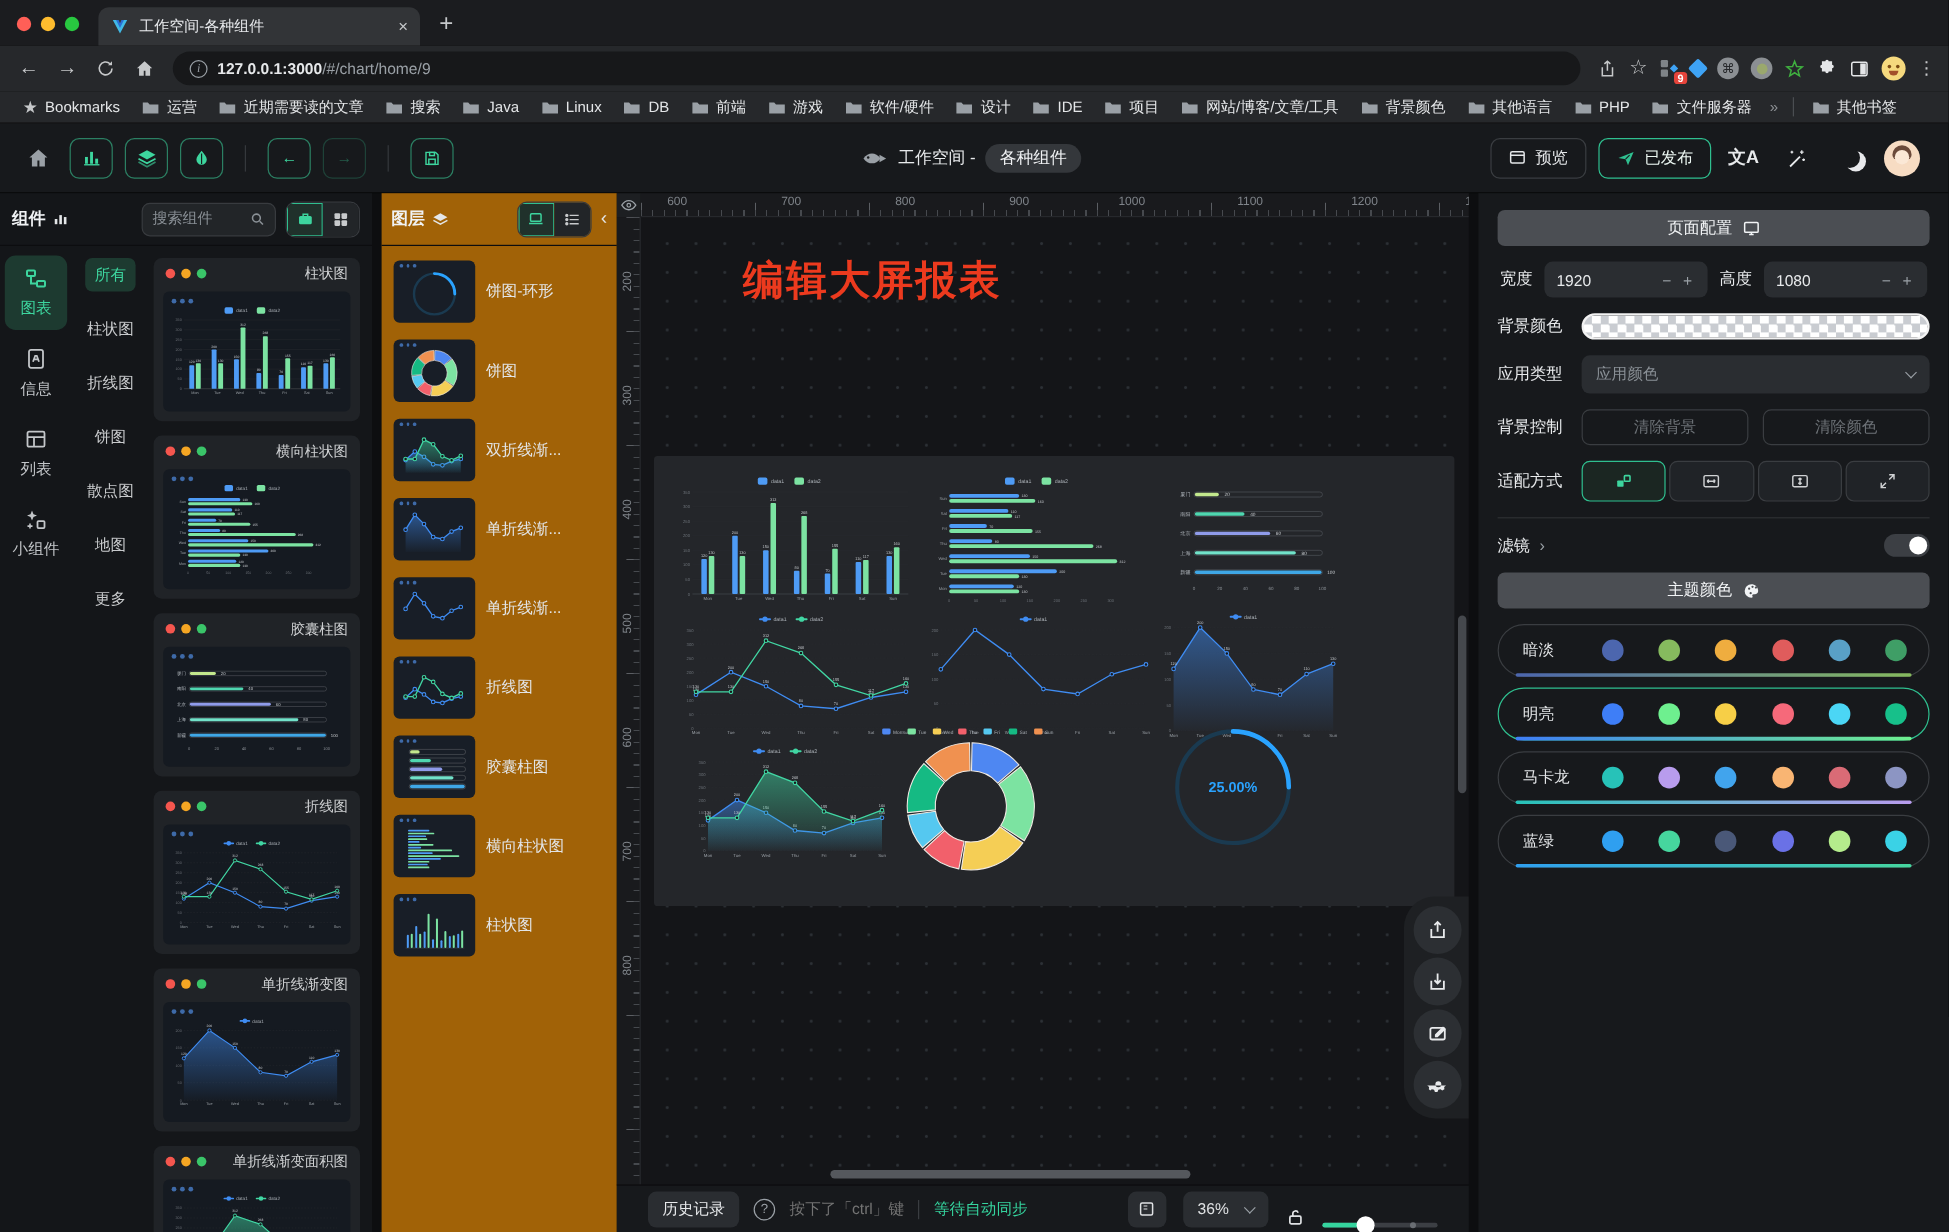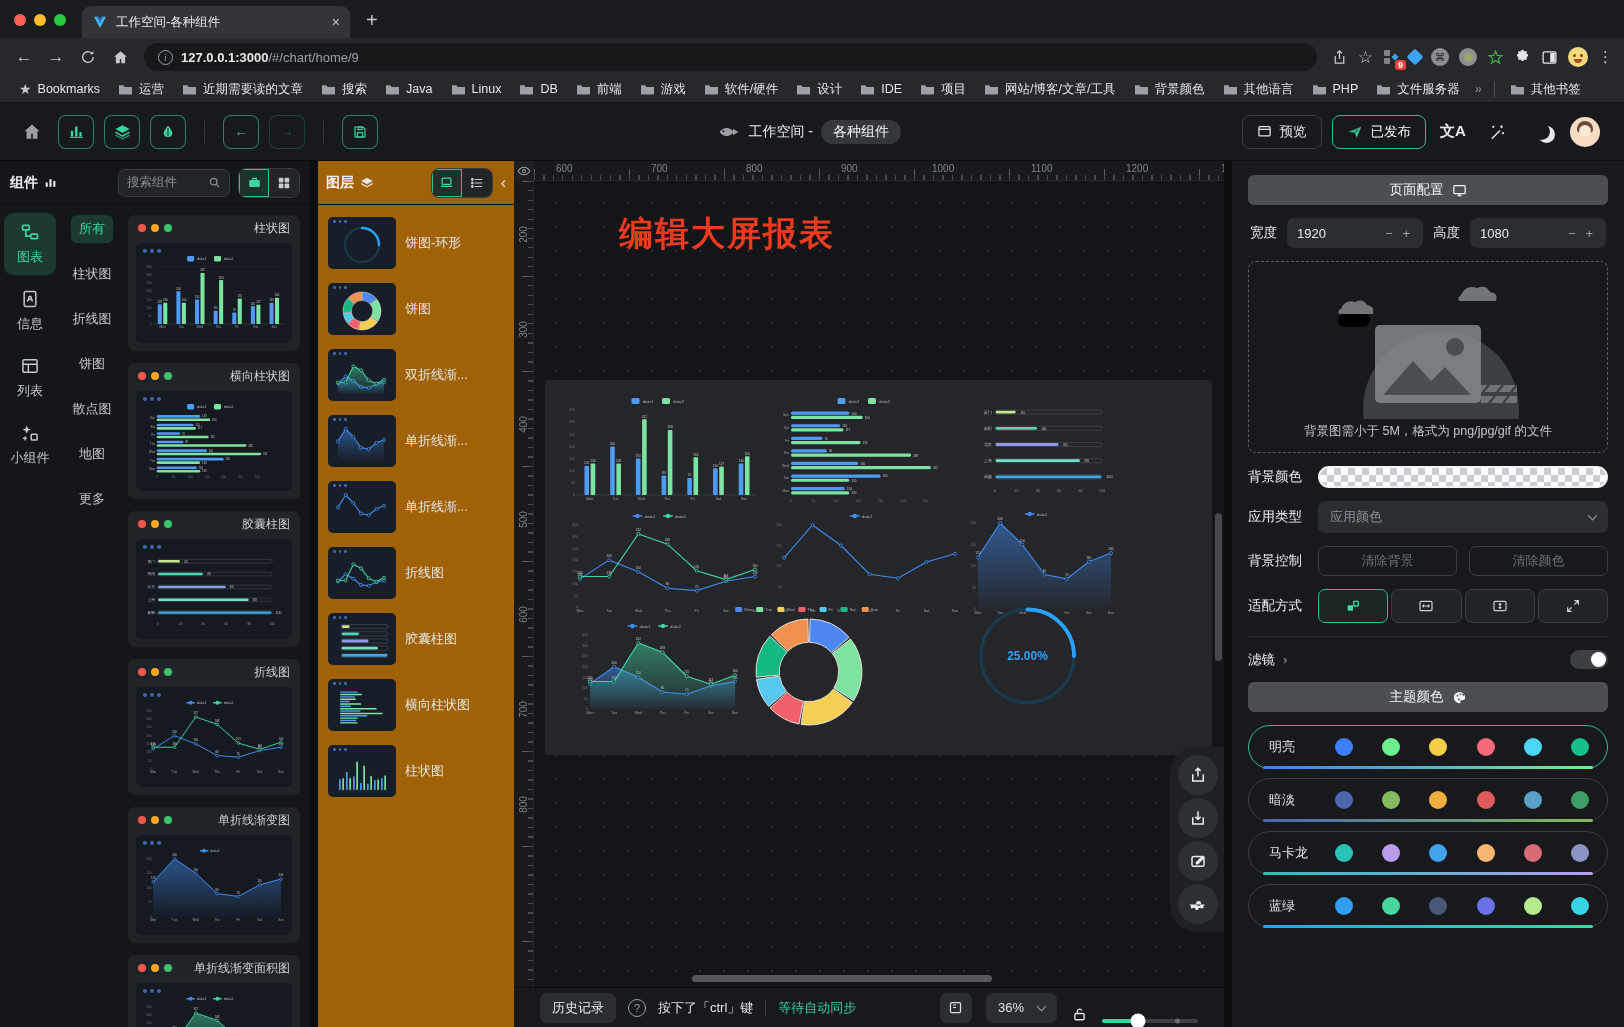--- a/index.html
+++ b/index.html
@@ -106,21 +106,21 @@
   .dashboard{position:absolute;background:#24262a;border-radius:3px}
   .dchart{position:absolute}
   .fabs{position:absolute;right:0;display:flex;flex-direction:column;gap:3px;background:#1e2023;padding:8px 6px 8px 8px;border-radius:26px 0 0 26px}
   .fab{width:40px;height:40px;border-radius:50%;background:#2c2f33;display:flex;align-items:center;justify-content:center;color:#e8eaec}
   .hscroll{position:absolute;height:7px;border-radius:4px;background:#55585d}
   .vscroll{position:absolute;width:7px;border-radius:4px;background:#45484d}
 
   .bottom-bar{height:40px;background:#17191c;border-top:1px solid #0a0b0c;display:flex;align-items:center;gap:12px;padding:0 26px}
   .bb-pill{background:#2a2d31;border-radius:7px;padding:6px 12px;color:#e8eaec;font-size:13px}
   .qmark{width:18px;height:18px;border:1.4px solid #9aa0a6;border-radius:50%;color:#9aa0a6;font-size:11px;display:flex;align-items:center;justify-content:center}
-  .bb-hint{color:#e5e5e5}
+  .bb-hint{color:#737373}
   .bb-div{width:1px;height:16px;background:#3a3d41}
   .bb-sync{color:#35d49e}
   .bb-right{margin-left:auto;display:flex;align-items:flex-end;gap:14px}
   .bb-ic{width:32px;height:30px;background:#2a2d31;border-radius:7px;display:flex;align-items:center;justify-content:center;color:#dfe1e3}
   .zoom-sel{background:#2a2d31;border-radius:7px;height:30px;display:flex;align-items:center;gap:14px;padding:0 12px;color:#dfe1e3}
   .chev-d{width:7px;height:7px;border-right:1.6px solid #9aa0a6;border-bottom:1.6px solid #9aa0a6;transform:rotate(45deg);margin-top:-3px}
   .slider{width:96px;height:4px;border-radius:2px;background:#3c3f44;position:relative}
   .slider .fill{position:absolute;left:0;top:0;bottom:0;width:38%;background:#35d49e;border-radius:2px}
   .slider .knob{position:absolute;left:38%;top:50%;transform:translate(-50%,-50%);width:15px;height:15px;border-radius:50%;background:#fff}
   .slider .end{position:absolute;right:18px;top:50%;transform:translateY(-50%);width:5px;height:5px;border-radius:50%;background:#6a6e73}
@@ -1665,35 +1665,20 @@
       <div class="stepper">
         <span class="val">1920</span>
         <span class="mm">− +</span>
       </div>
       <span class="size-lbl">高度</span>
       <div class="stepper">
         <span class="val">1080</span>
         <span class="mm">− +</span>
       </div>
     </div>
-    <div class="upload">
-      <svg width="230" height="140" viewBox="0 0 230 140">
-        <ellipse cx="128" cy="130" rx="78" ry="78" fill="#3c3f44"></ellipse>
-        <path d="M28 36a10 8 0 0 1 20-2 8 7 0 0 1 2 14H30a8 7 0 0 1-2-12z" fill="#6f7control"></path>
-        <path d="M28 30q4-10 14-7 8-4 12 3 8 1 6 9H26q-2-4 2-5z" fill="#717579"></path>
-        <path d="M148 16q5-11 16-7 9-4 13 4 9 1 6 9h-37q-2-4 2-6z" fill="#717579"></path>
-        <rect x="62" y="46" width="106" height="78" rx="5" fill="#85888c" opacity=".85"></rect>
-        <circle cx="142" cy="68" r="9" fill="#4a4d52"></circle>
-        <path d="m70 116 30-34 18 20 14-14 26 28z" fill="#4a4d52"></path>
-        <rect x="168" y="106" width="36" height="7" fill="#6f7377"></rect>
-          <rect x="168" y="117" width="36" height="7" fill="#6f7377"></rect>
-        <path d="m170 113 6-7m8 7 6-7m8 7 6-7m-28 18 6-7m8 7 6-7" stroke="#3c3f44" stroke-width="2.4"></path>
-      </svg>
-      <span class="upload-hint">背景图需小于 5M，格式为 png/jpg/gif 的文件</span>
-    </div>
     <div class="cfg-row">
       <span class="cfg-lbl">背景颜色</span>
       <div class="swatch"></div>
     </div>
     <div class="cfg-row">
       <span class="cfg-lbl">应用类型</span>
       <div class="select">
         <span>应用颜色</span>
         <span class="chev-d"></span>
       </div>
@@ -1739,45 +1724,45 @@
           <span class="tk"></span>
         </div>
     </div>
     <div class="cfg-bar">
       <span>主题颜色</span>
       <svg width="15" height="15" viewBox="0 0 24 24" fill="#f2f4f6">
           <path d="M12 3a9 9 0 0 0 0 18c1.6 0 2-1 1.4-2-.8-1.4.2-2.6 1.8-2.6H17a4.8 4.8 0 0 0 4-5C20.7 6.5 16.8 3 12 3zM7.5 9A1.5 1.5 0 1 1 9 10.5 1.5 1.5 0 0 1 7.5 9zm2 6A1.5 1.5 0 1 1 11 16.5 1.5 1.5 0 0 1 9.5 15zM12 6.5A1.5 1.5 0 1 1 13.5 8 1.5 1.5 0 0 1 12 6.5zm4.5 1A1.5 1.5 0 1 1 18 9 1.5 1.5 0 0 1 16.5 7.5z"></path>
         </svg>
     </div>
     <div id="theme-list" style="display:flex;flex-direction:column;gap:9px">
+        <div class="theme-row">
+          <span class="theme-name">暗淡</span>
+          <div class="theme-dots">
+            <span class="tdot" style="background: rgb(76, 102, 174);"></span>
+            <span class="tdot" style="background: rgb(134, 186, 94);"></span>
+            <span class="tdot" style="background: rgb(239, 173, 63);"></span>
+            <span class="tdot" style="background: rgb(224, 92, 92);"></span>
+            <span class="tdot" style="background: rgb(89, 160, 198);"></span>
+            <span class="tdot" style="background: rgb(63, 158, 102);"></span>
+          </div>
+          <div class="theme-under" style="background: linear-gradient(90deg, rgb(76, 102, 174), rgb(134, 186, 94));"></div>
+        </div>
         <div class="theme-row on">
           <span class="theme-name">明亮</span>
           <div class="theme-dots">
             <span class="tdot" style="background: rgb(62, 126, 247);"></span>
             <span class="tdot" style="background: rgb(110, 240, 143);"></span>
             <span class="tdot" style="background: rgb(247, 207, 71);"></span>
             <span class="tdot" style="background: rgb(246, 105, 122);"></span>
             <span class="tdot" style="background: rgb(75, 214, 245);"></span>
             <span class="tdot" style="background: rgb(23, 192, 138);"></span>
           </div>
           <div class="theme-under" style="background: linear-gradient(90deg, rgb(62, 126, 247), rgb(110, 240, 143));"></div>
         </div>
         <div class="theme-row">
-          <span class="theme-name">暗淡</span>
-          <div class="theme-dots">
-            <span class="tdot" style="background: rgb(76, 102, 174);"></span>
-            <span class="tdot" style="background: rgb(134, 186, 94);"></span>
-            <span class="tdot" style="background: rgb(239, 173, 63);"></span>
-            <span class="tdot" style="background: rgb(224, 92, 92);"></span>
-            <span class="tdot" style="background: rgb(89, 160, 198);"></span>
-            <span class="tdot" style="background: rgb(63, 158, 102);"></span>
-          </div>
-          <div class="theme-under" style="background: linear-gradient(90deg, rgb(76, 102, 174), rgb(134, 186, 94));"></div>
-        </div>
-        <div class="theme-row">
           <span class="theme-name">马卡龙</span>
           <div class="theme-dots">
             <span class="tdot" style="background: rgb(39, 194, 184);"></span>
             <span class="tdot" style="background: rgb(184, 156, 237);"></span>
             <span class="tdot" style="background: rgb(65, 164, 237);"></span>
             <span class="tdot" style="background: rgb(249, 181, 115);"></span>
             <span class="tdot" style="background: rgb(217, 107, 118);"></span>
             <span class="tdot" style="background: rgb(140, 149, 195);"></span>
           </div>
           <div class="theme-under" style="background: linear-gradient(90deg, rgb(39, 194, 184), rgb(184, 156, 237));"></div>

